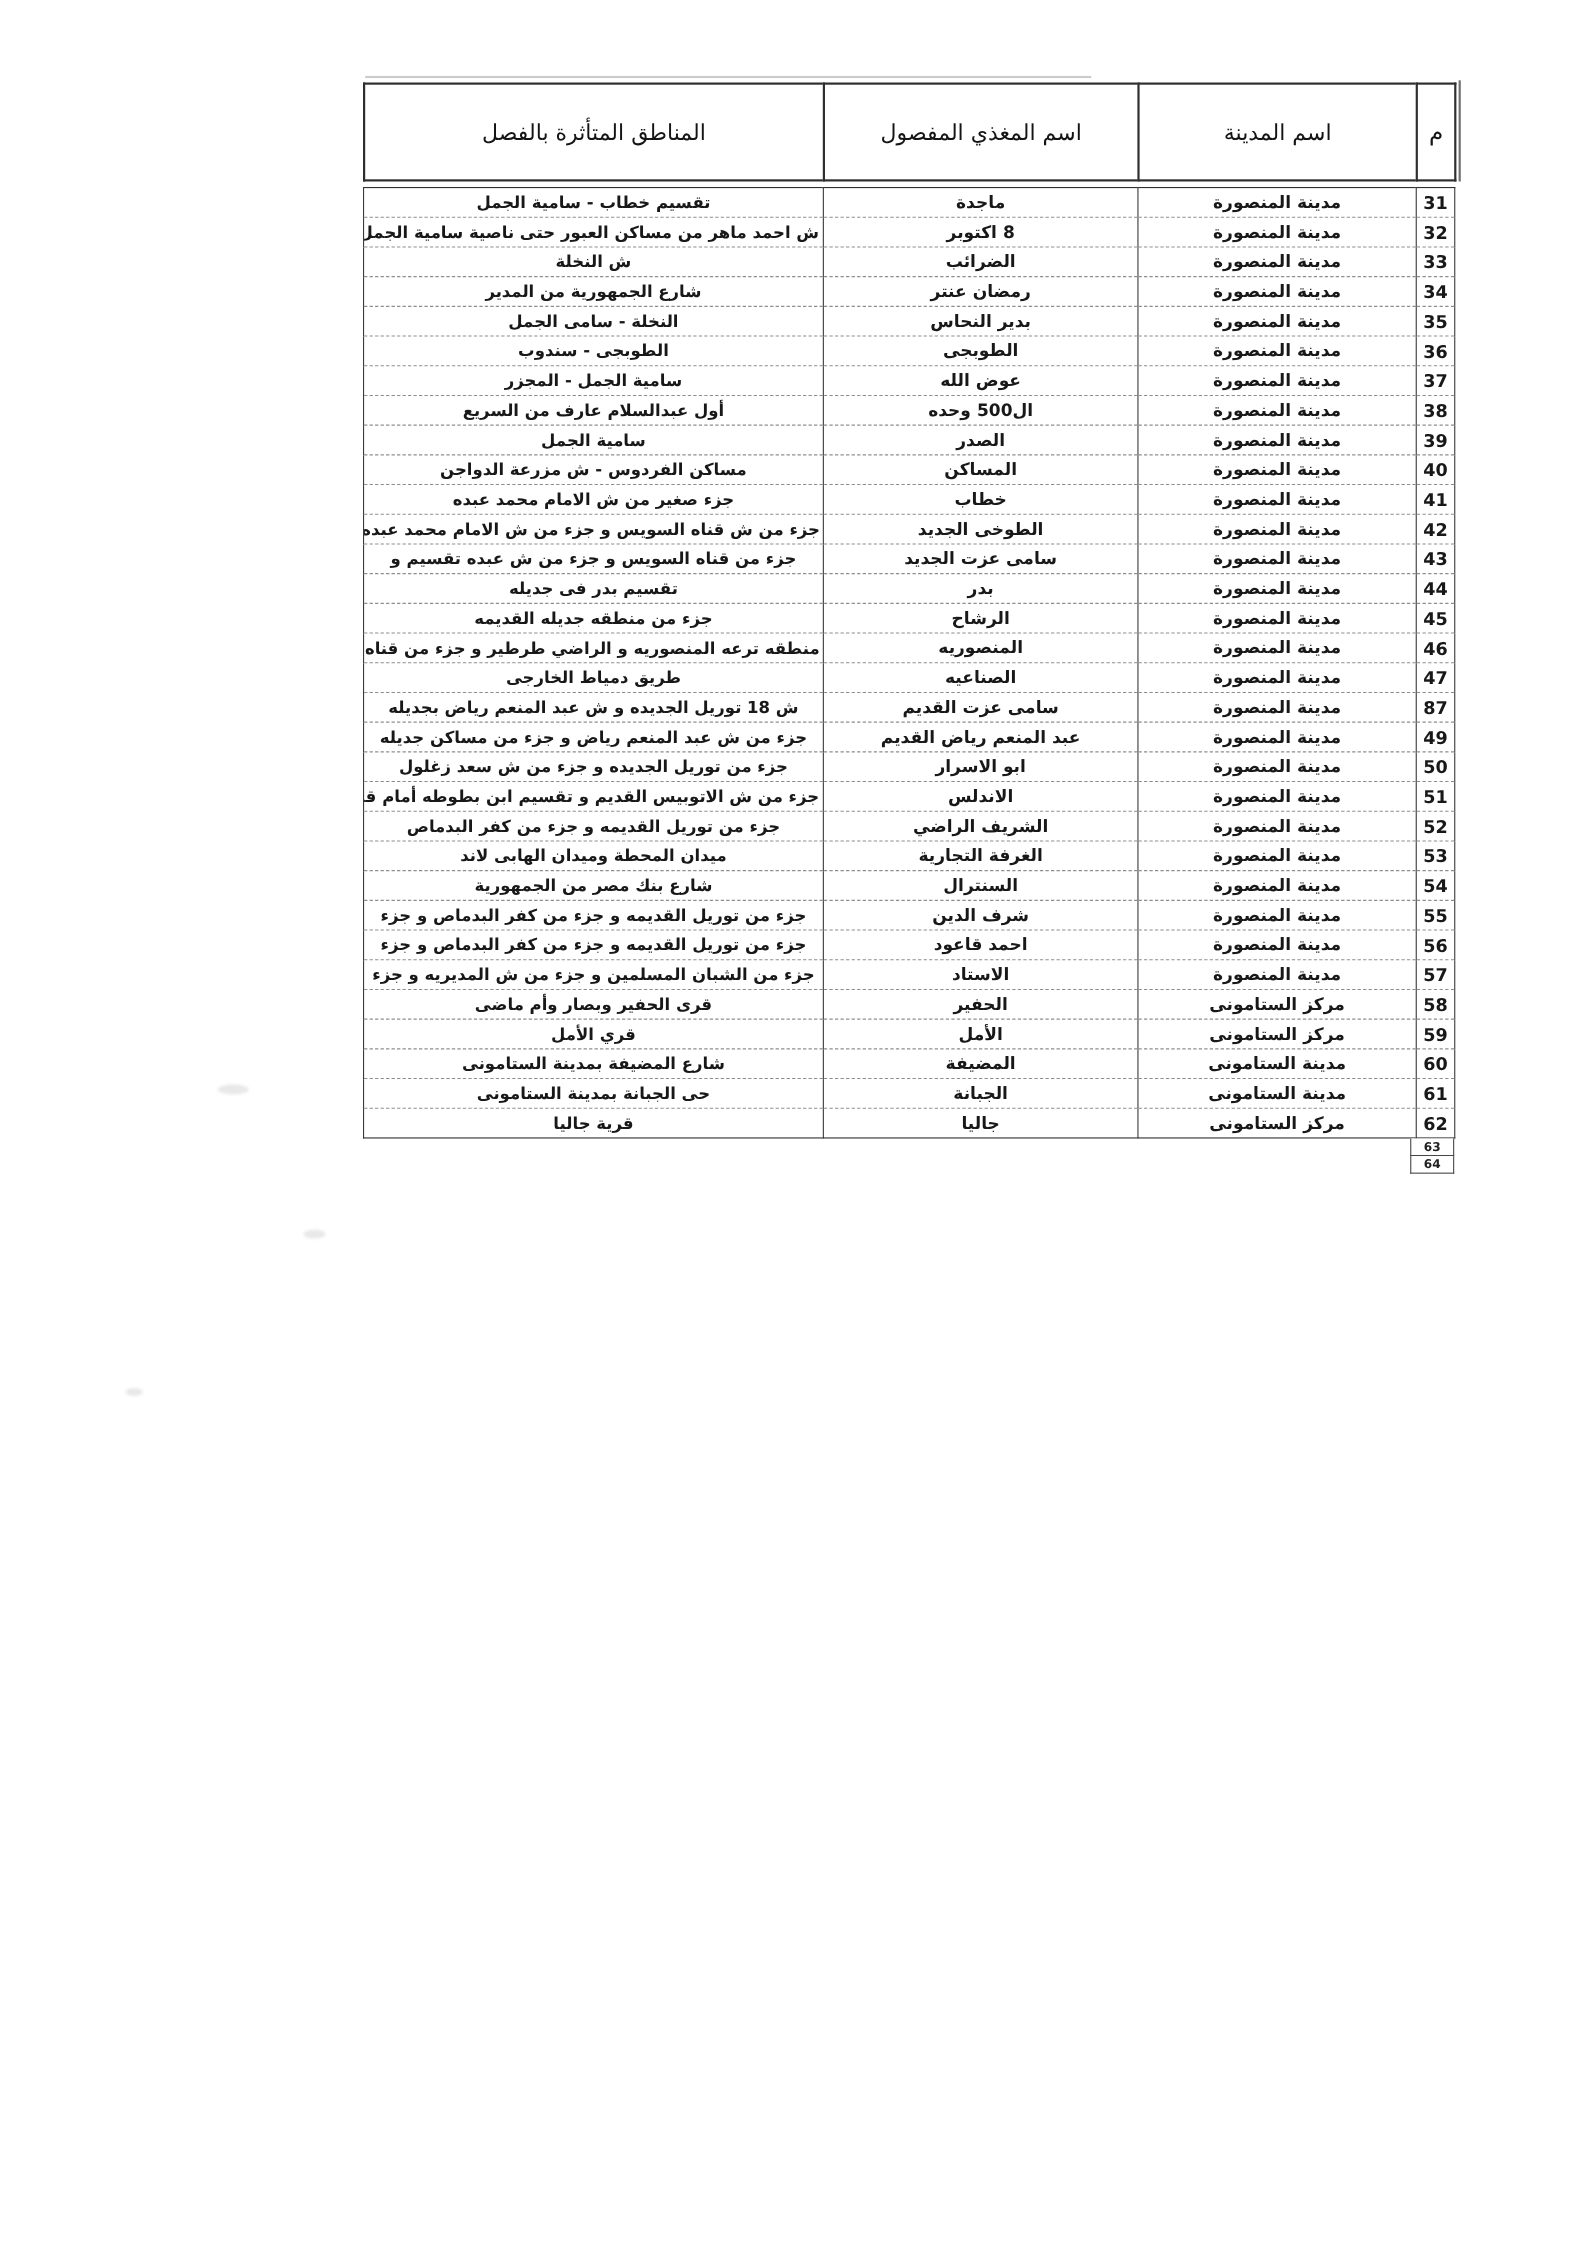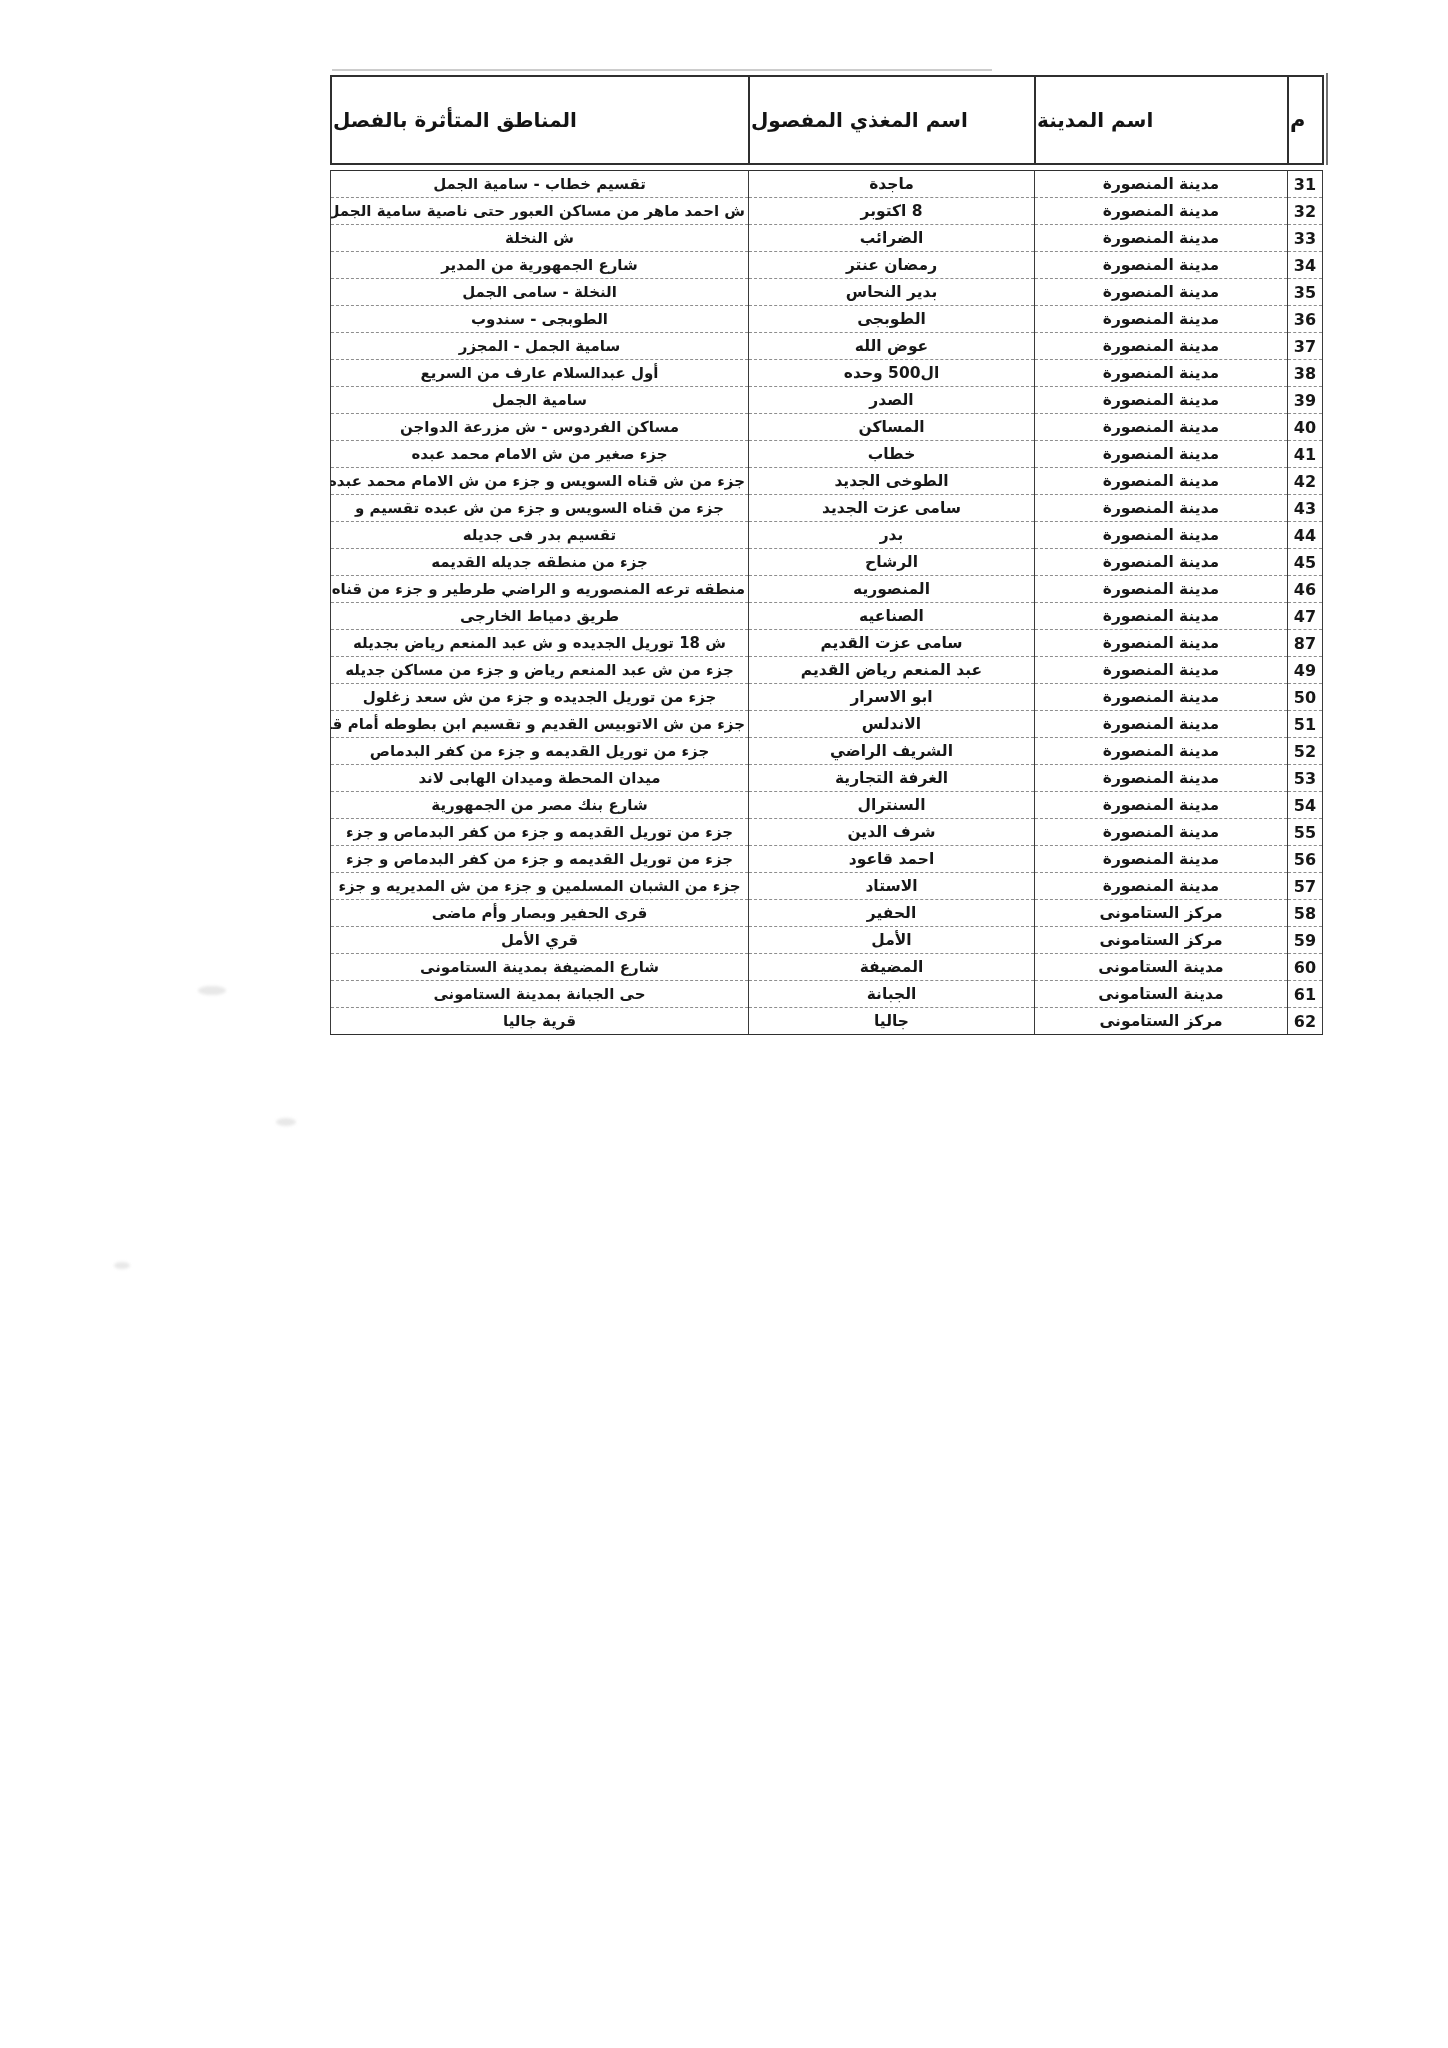--- a/index.html
+++ b/index.html
@@ -10,21 +10,21 @@
   .tablewrap{position:absolute;left:330px;top:75px;width:992px;}
   table{border-collapse:collapse;table-layout:fixed;width:992px;direction:rtl;}
   col.w-num{width:35px;}
   col.w-city{width:253px;}
   col.w-feeder{width:286px;}
   col.w-areas{width:418px;}
 
   
   .head-table th{
     height:84px;border:2px solid #2f2f2f;background:#fff;
-    font-size:20px;font-weight:bold;text-align:left;vertical-align:middle;
+    font-size:20px;font-weight:normal;text-align:center;vertical-align:middle;
     color:#141414;letter-spacing:0;
   }
   .head-table th.h-num{font-size:21px;}
 
   
   .body-table{margin-top:5px;}
   .body-table td{
     height:26px;padding:0 3px;background:#fff;
     border-left:1.6px solid #3a3a3a;border-right:1.6px solid #3a3a3a;
     border-top:1px dashed #8e8e8e;border-bottom:1px dashed #8e8e8e;
@@ -278,14 +278,18 @@
   </tr>
         <tr>
     <td class="c-num">62</td>
     <td class="c-city">مركز الستامونى</td>
     <td class="c-feeder">جاليا</td>
     <td class="c-areas">قرية جاليا</td>
   </tr>
       </tbody>
   </table>
 
+  <div class="extra-rows">
+    <div class="extra-cell">63</div>
+    <div class="extra-cell">64</div>
+  </div>
 
 </div>
 
 </body></html>

